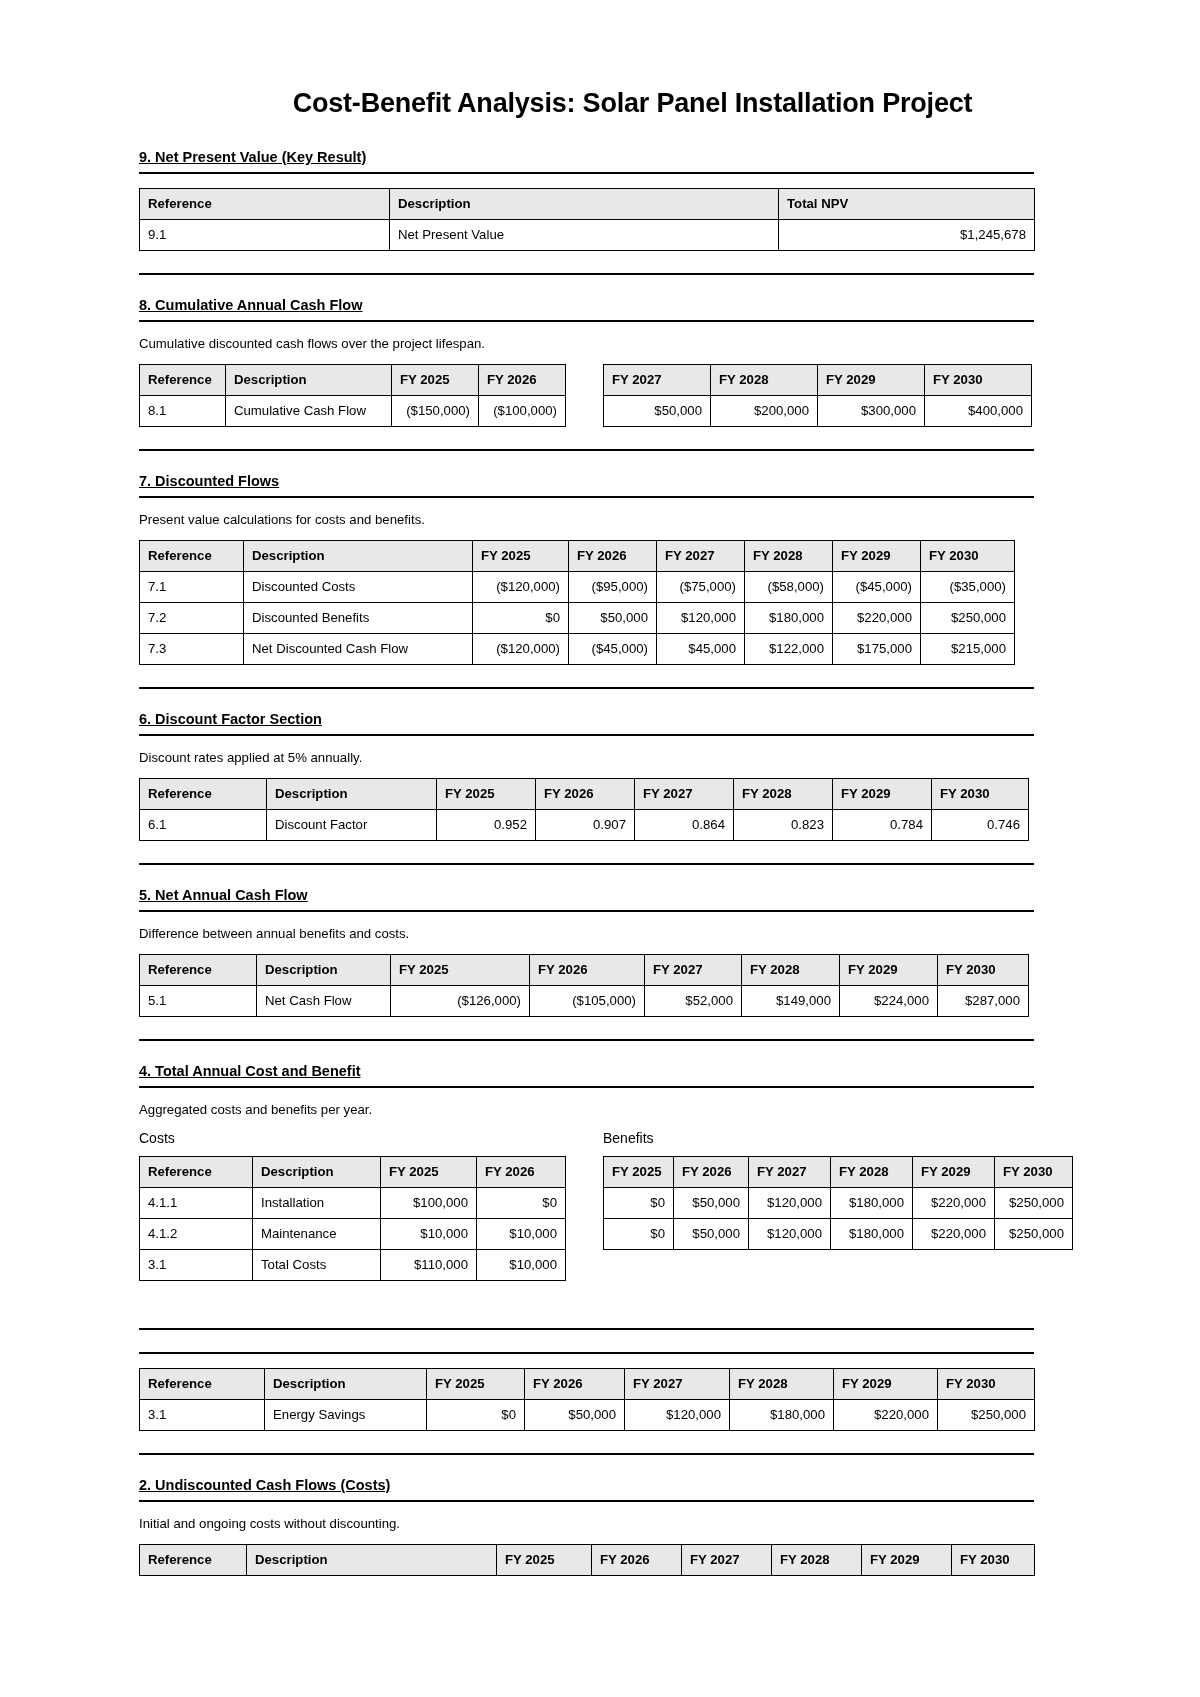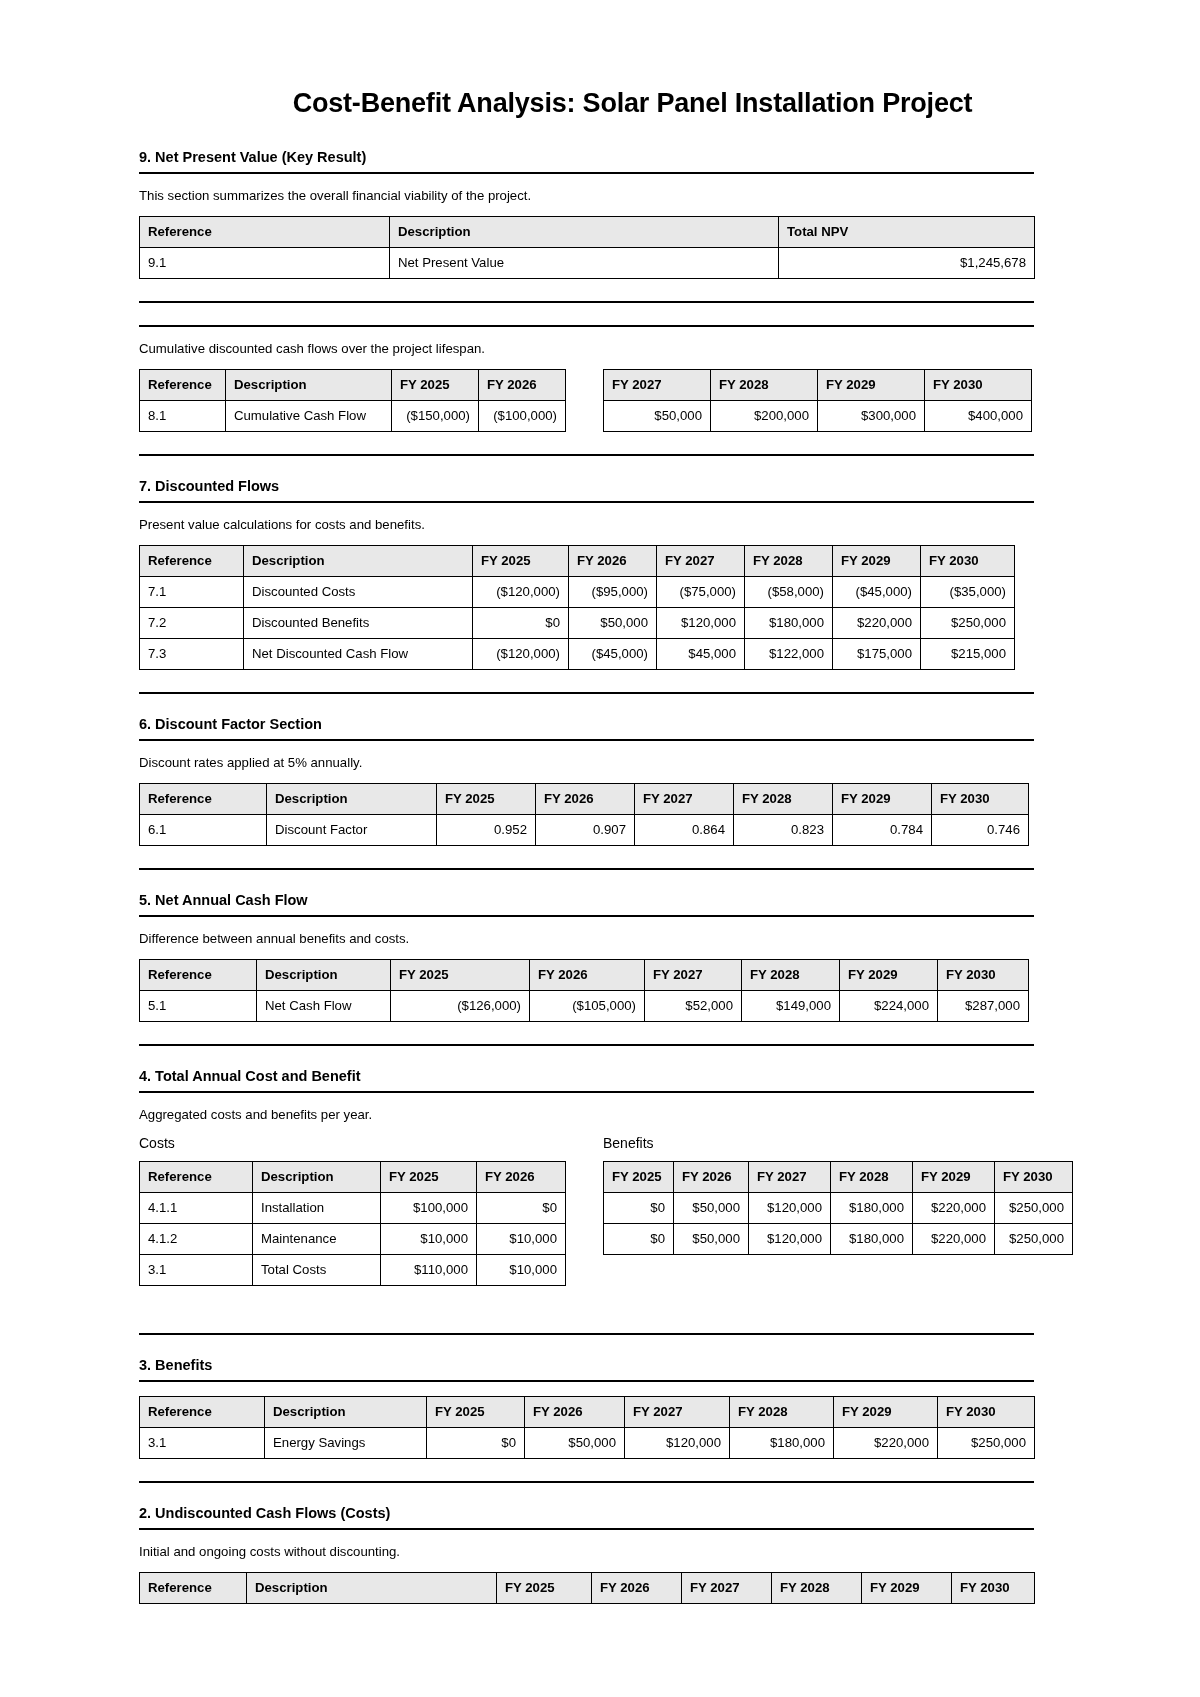--- a/index.html
+++ b/index.html
@@ -29,20 +29,21 @@
     letter-spacing: -0.2px;
     padding-right: 6px;
   }
   .section {
     margin: 0 0 0 0;
   }
   .section-title {
     font-size: 14.5px;
     font-weight: bold;
     margin: 0 0 7px 0;
+    text-decoration: underline;
   }
   .rule {
     border: 0;
     border-top: 2px solid #000;
     margin: 0 0 14px 0;
     width: 895px;
   }
   .rule.bottom {
     margin: 22px 0 22px 0;
   }
@@ -85,21 +86,20 @@
 </head>
 <body>
 
 <div class="page">
 
   <h1 class="doc-title">Cost-Benefit Analysis: Solar Panel Installation Project</h1>
 
   <div class="section">
     <div class="section-title">9. Net Present Value (Key Result)</div>
     <hr class="rule">
-    <div class="section-desc">This section summarizes the overall financial viability of the project.</div>
     <table class="t">
       <colgroup>
           <col style="width:250px">
           <col style="width:389px">
           <col style="width:256px">
         </colgroup>
       <thead>
         <tr>
           <th>Reference</th>
           <th>Description</th>
@@ -111,20 +111,21 @@
           <td>9.1</td>
           <td>Net Present Value</td>
           <td class="num">$1,245,678</td>
         </tr>
       </tbody>
     </table>
     <hr class="rule bottom">
   </div>
 
   <div class="section">
+    <div class="section-title">8. Cumulative Annual Cash Flow</div>
     <hr class="rule">
     <div class="section-desc">Cumulative discounted cash flows over the project lifespan.</div>
     <div class="cols-wrap">
       <table class="t">
         <colgroup>
             <col style="width:86px">
             <col style="width:166px">
             <col style="width:87px">
             <col style="width:87px">
           </colgroup>
@@ -405,21 +406,20 @@
               <td class="num">$250,000</td>
             </tr>
           </tbody>
         </table>
       </div>
     </div>
     <hr class="rule bottom" style="margin-top:47px;">
   </div>
 
   <div class="section">
-    <div class="section-title">3. Benefits</div>
     <hr class="rule">
     <table class="t">
       <colgroup>
           <col style="width:125px">
           <col style="width:162px">
           <col style="width:98px">
           <col style="width:100px">
           <col style="width:105px">
           <col style="width:104px">
           <col style="width:104px">

